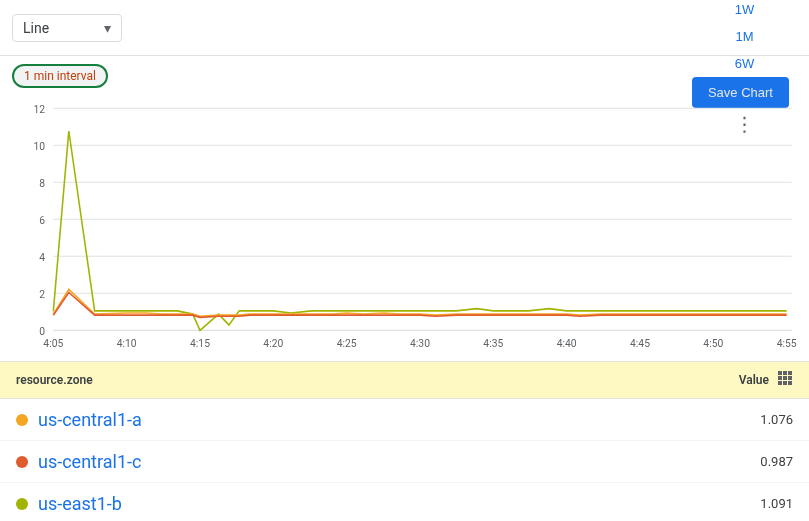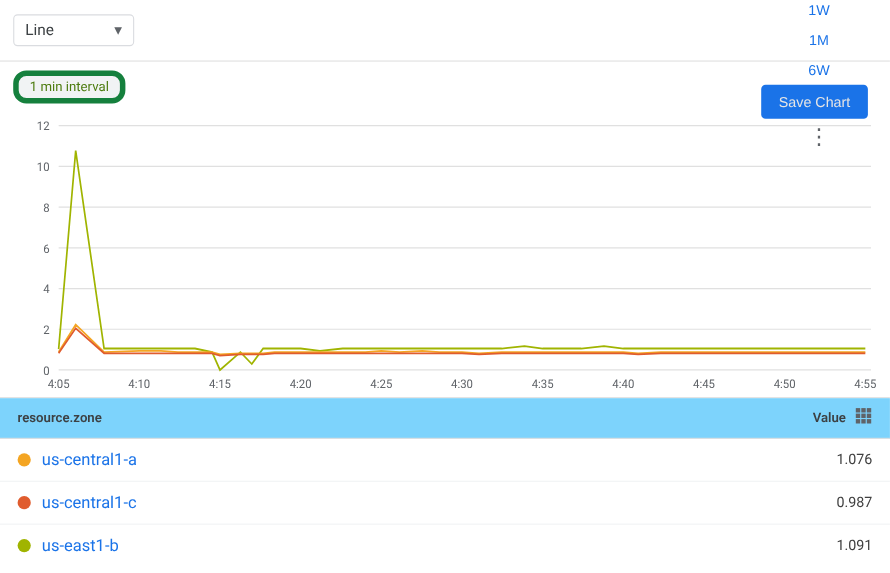--- a/index.html
+++ b/index.html
@@ -80,25 +80,25 @@
 
     
     .chart-area {
       position: relative;
       padding: 8px 12px 0 12px;
       height: 305px;
     }
     .interval-badge {
       display: inline-block;
       background: #f1f3f4;
-      border: 5px solid #15803d;
+      border: 2px solid #15803d;
       border-radius: 12px;
       padding: 3px 10px;
       font-size: 12px;
-      color: #4d7c0f;
+      color: #c2410c;
       margin-bottom: 4px;
     }
     .chart-container {
       position: relative;
       height: 260px;
       width: 100%;
     }
     svg.chart-svg {
       width: 100%;
       height: 100%;
@@ -108,21 +108,21 @@
     .legend-table {
       border-top: 1px solid #e0e0e0;
       width: 100%;
     }
     .legend-header {
       display: flex;
       justify-content: space-between;
       align-items: center;
       padding: 8px 16px;
       border-bottom: 1px solid #e0e0e0;
-      background: #7dd3fc;
+      background: #fef9c3;
     }
     .legend-header-left {
       font-size: 12px;
       font-weight: 600;
       color: #3c4043;
     }
     .legend-header-right {
       display: flex;
       align-items: center;
       gap: 8px;
@@ -147,21 +147,21 @@
       display: flex;
       align-items: center;
       gap: 10px;
     }
     .legend-dot {
       width: 12px;
       height: 12px;
       border-radius: 50%;
     }
     .legend-label {
-      font-size: 15px;
+      font-size: 18px;
       color: #1a73e8;
       cursor: pointer;
     }
     .legend-value {
       font-size: 13px;
       color: #404040;
     }
   </style>
 </head>
 <body>

